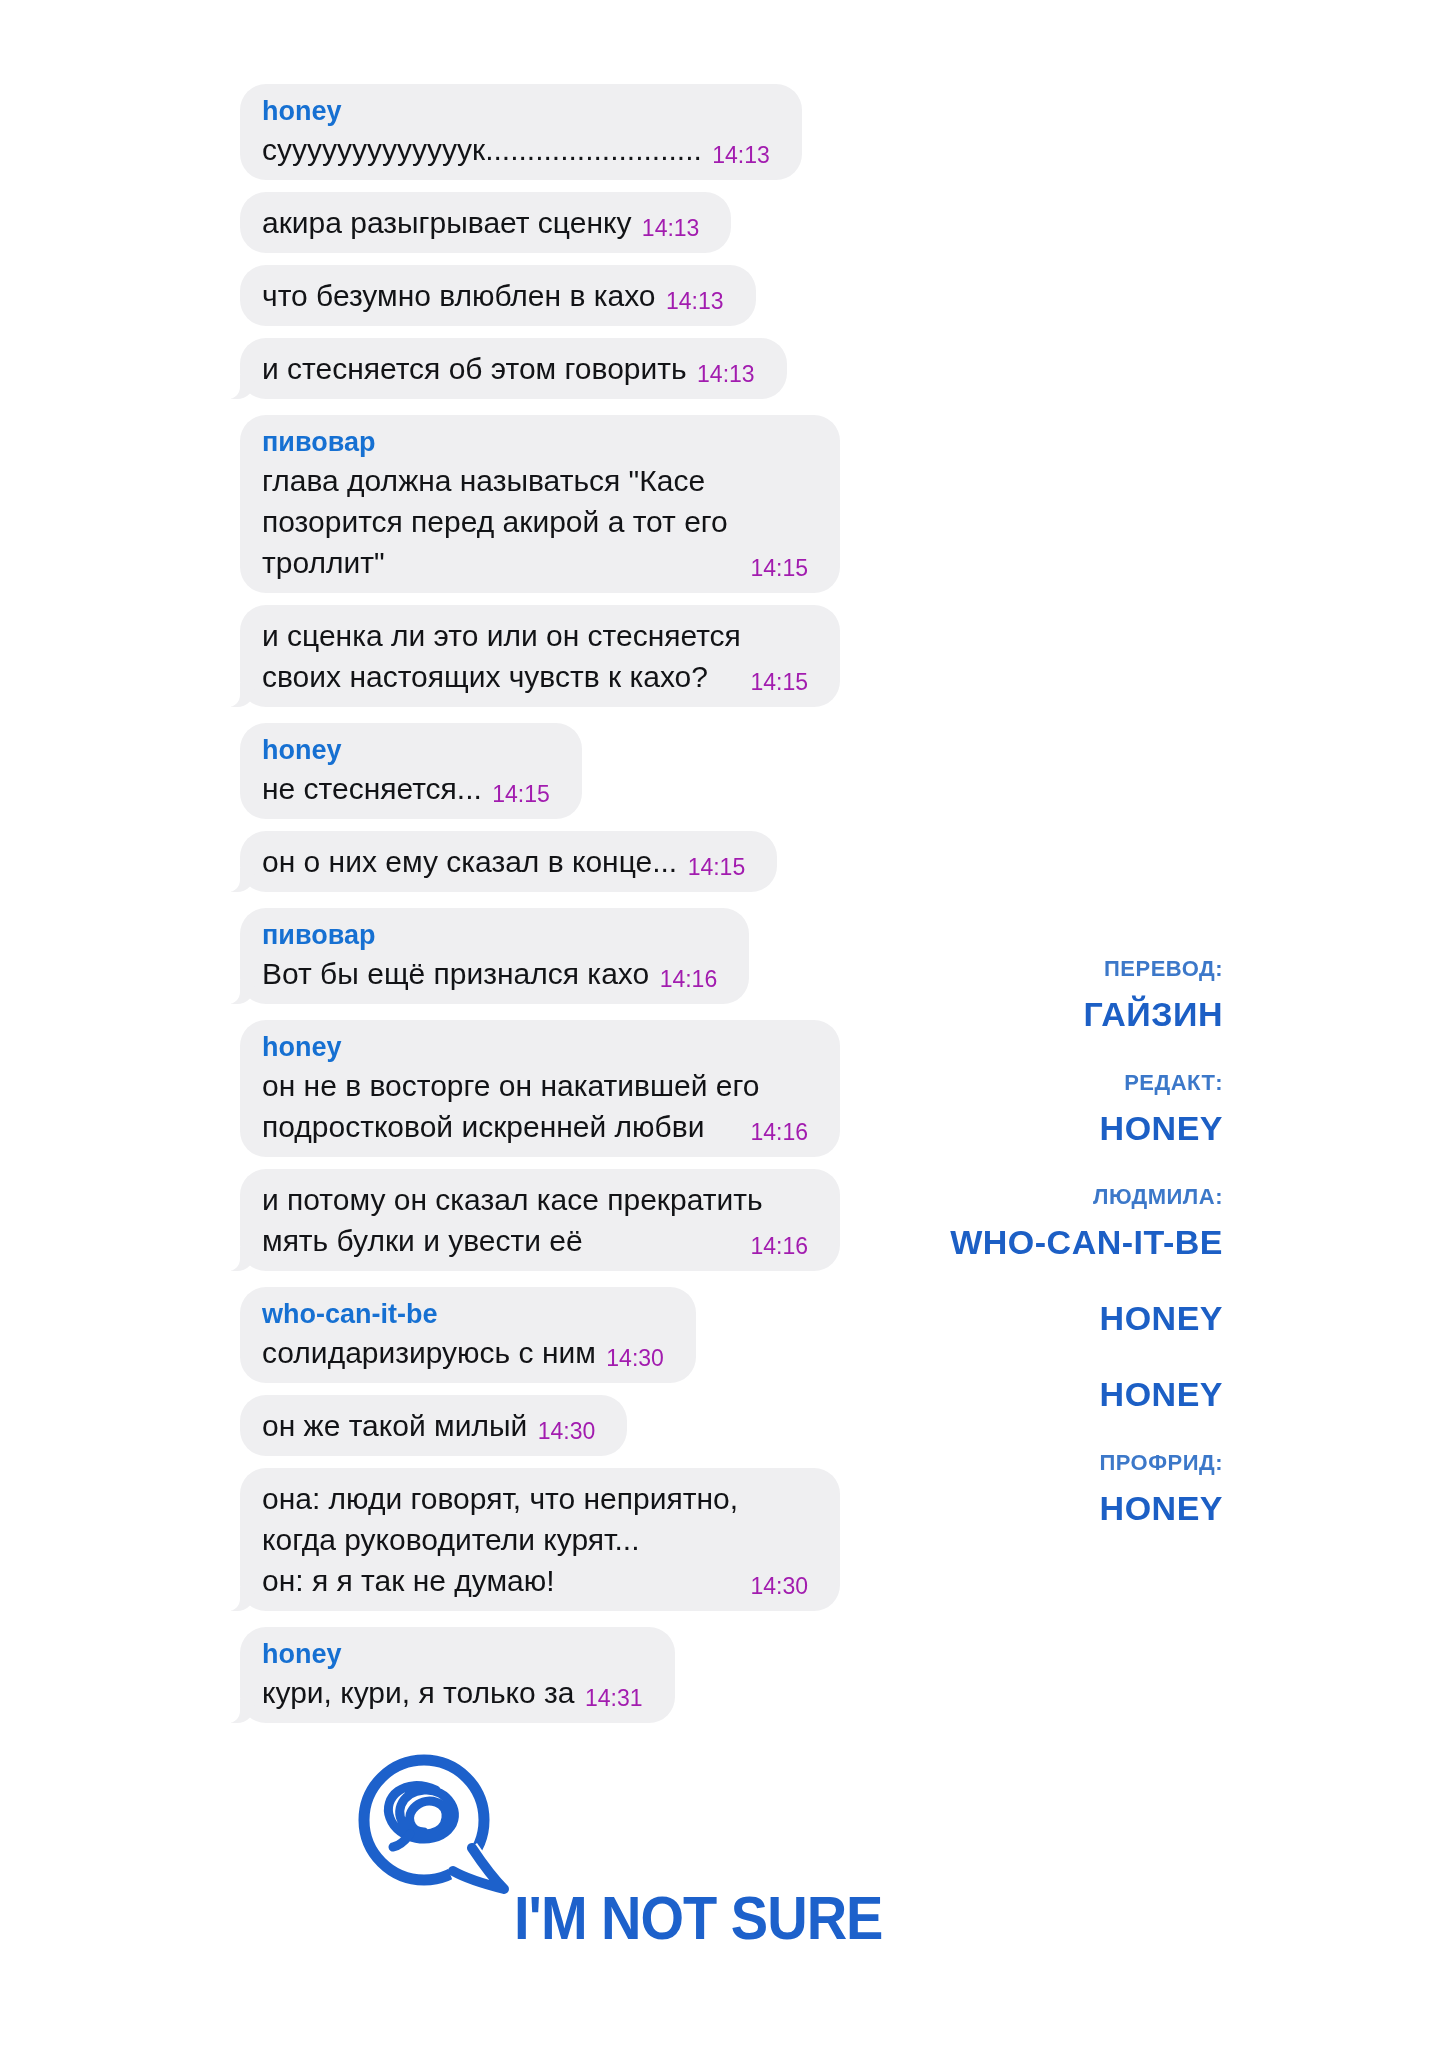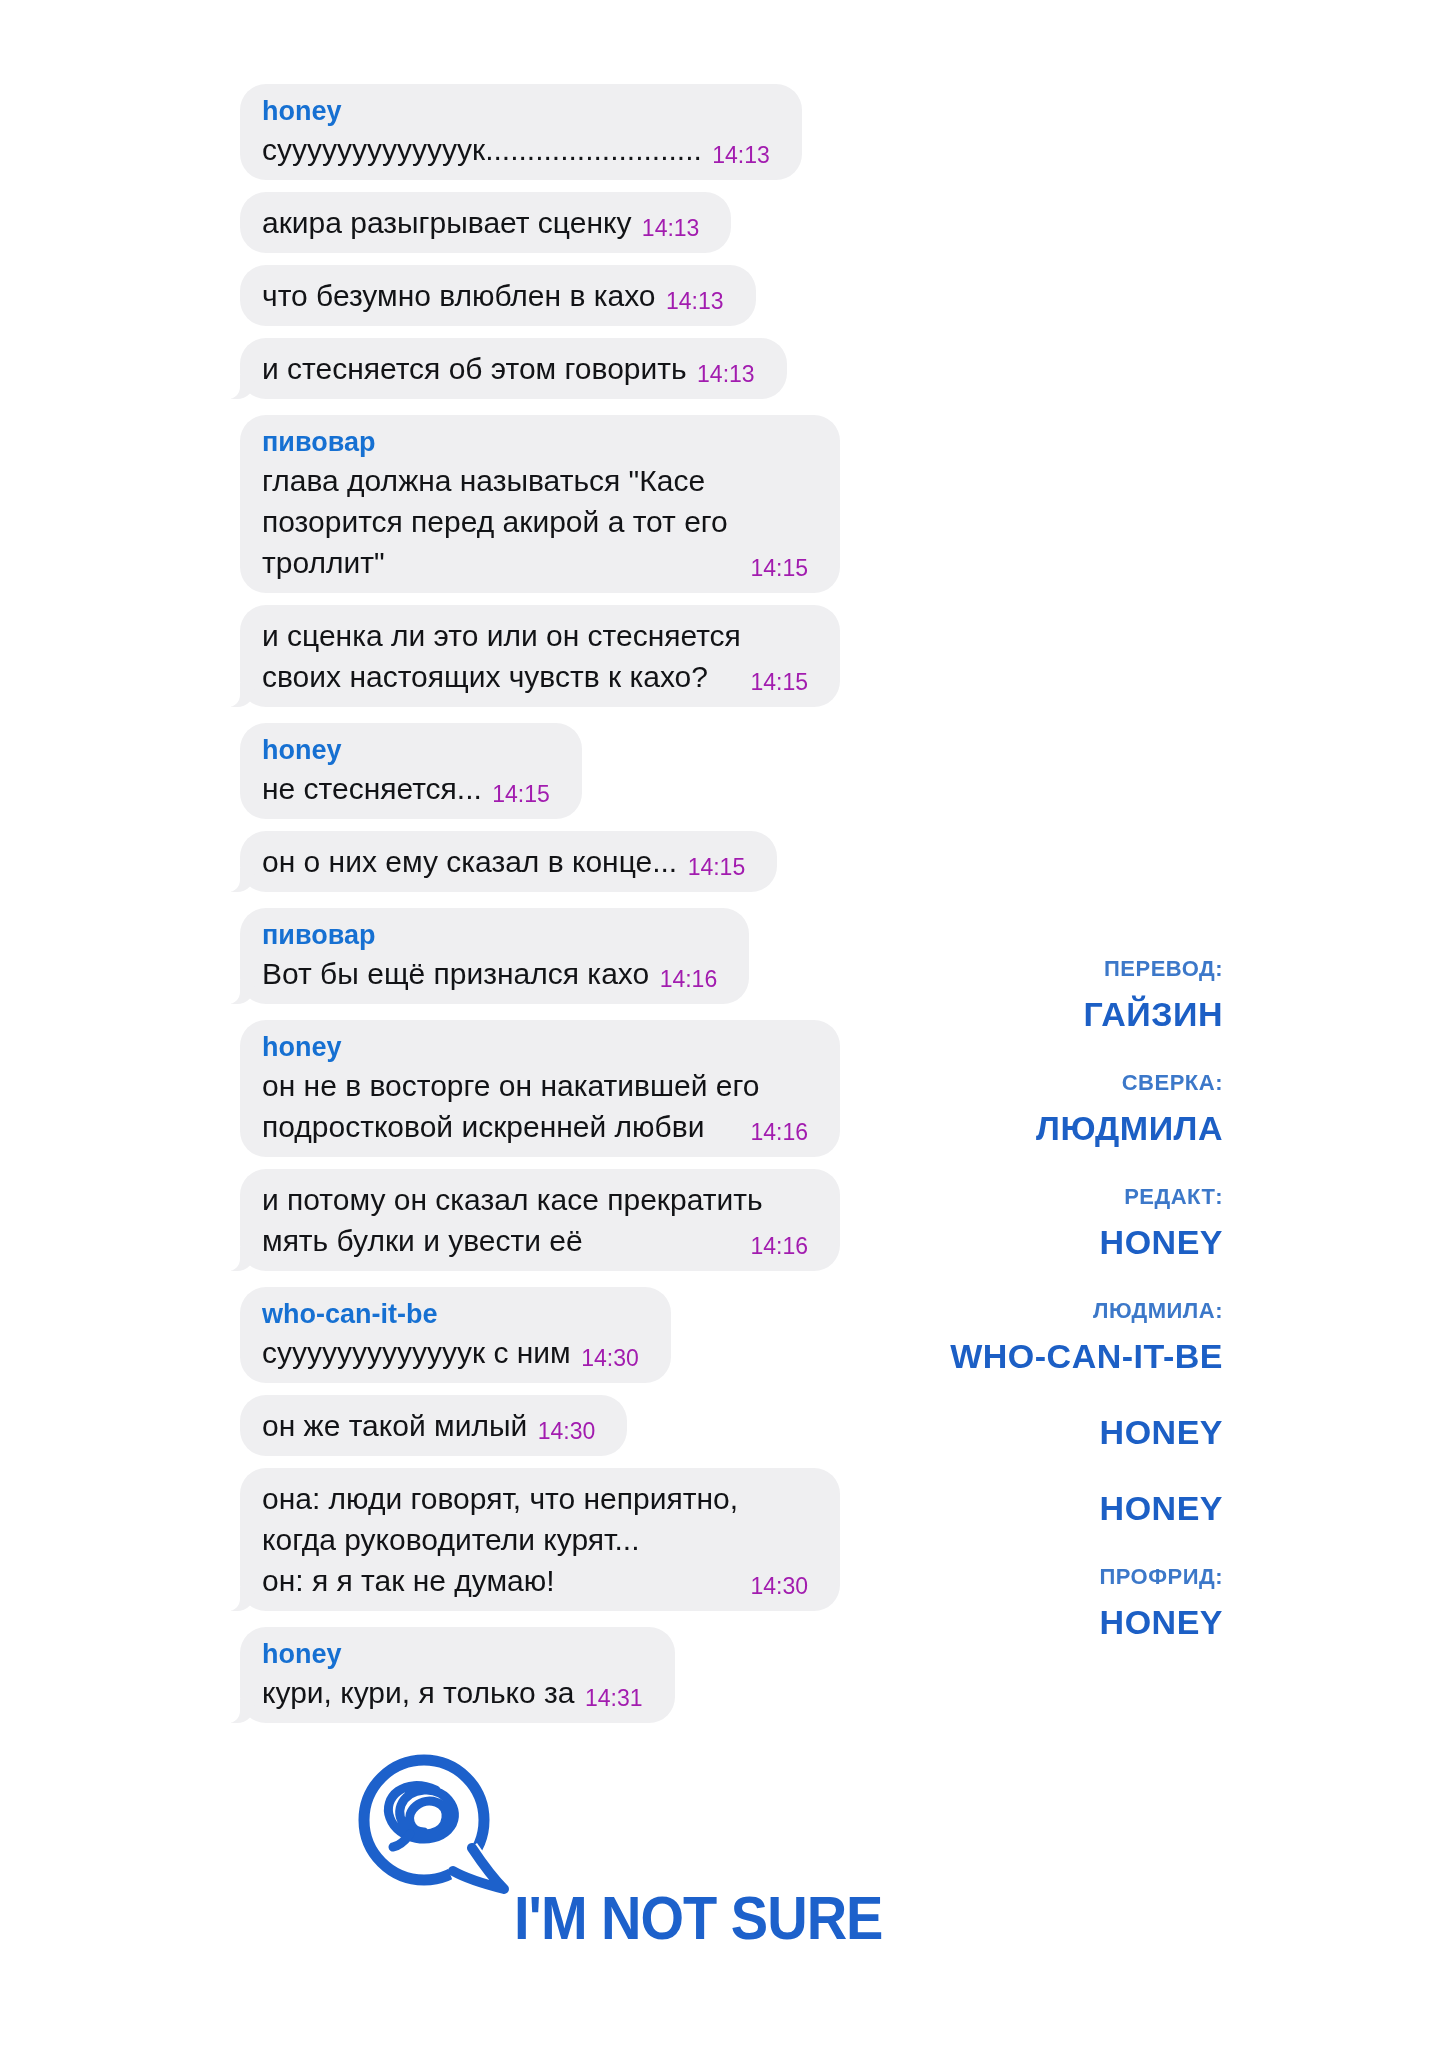--- a/index.html
+++ b/index.html
@@ -108,21 +108,21 @@
     </div>
     <div class="bubble tail">
       <span class="msg-text">и потому он сказал касе прекратить мять булки и увести её</span><span class="time-space"></span>
       <span class="time">14:16</span>
     </div>
   </div>
 
   <div class="group">
     <div class="bubble">
       <div class="sender">who-can-it-be</div>
-      <span class="msg-text">сууууууууууууук с ним</span><span class="time-space"></span>
+      <span class="msg-text">солидаризируюсь с ним</span><span class="time-space"></span>
       <span class="time">14:30</span>
     </div>
     <div class="bubble">
       <span class="msg-text">он же такой милый</span><span class="time-space"></span>
       <span class="time">14:30</span>
     </div>
     <div class="bubble tail">
       <span class="msg-text">она: люди говорят, что неприятно, когда руководители курят...
 он: я я так не думаю!</span><span class="time-space"></span>
       <span class="time">14:30</span>
@@ -136,24 +136,20 @@
       <span class="time">14:31</span>
     </div>
   </div>
 
 </div>
 
 <div class="credits">
   <div class="credit">
     <div class="credit-role">ПЕРЕВОД:</div>
     <div class="credit-name">ГАЙЗИН</div>
-  </div>
-  <div class="credit">
-    <div class="credit-role">СВЕРКА:</div>
-    <div class="credit-name">ЛЮДМИЛА</div>
   </div>
   <div class="credit">
     <div class="credit-role">РЕДАКТ:</div>
     <div class="credit-name">HONEY</div>
   </div>
   <div class="credit">
     <div class="credit-role">ЛЮДМИЛА:</div>
     <div class="credit-name">WHO-CAN-IT-BE</div>
   </div>
   <div class="credit">

